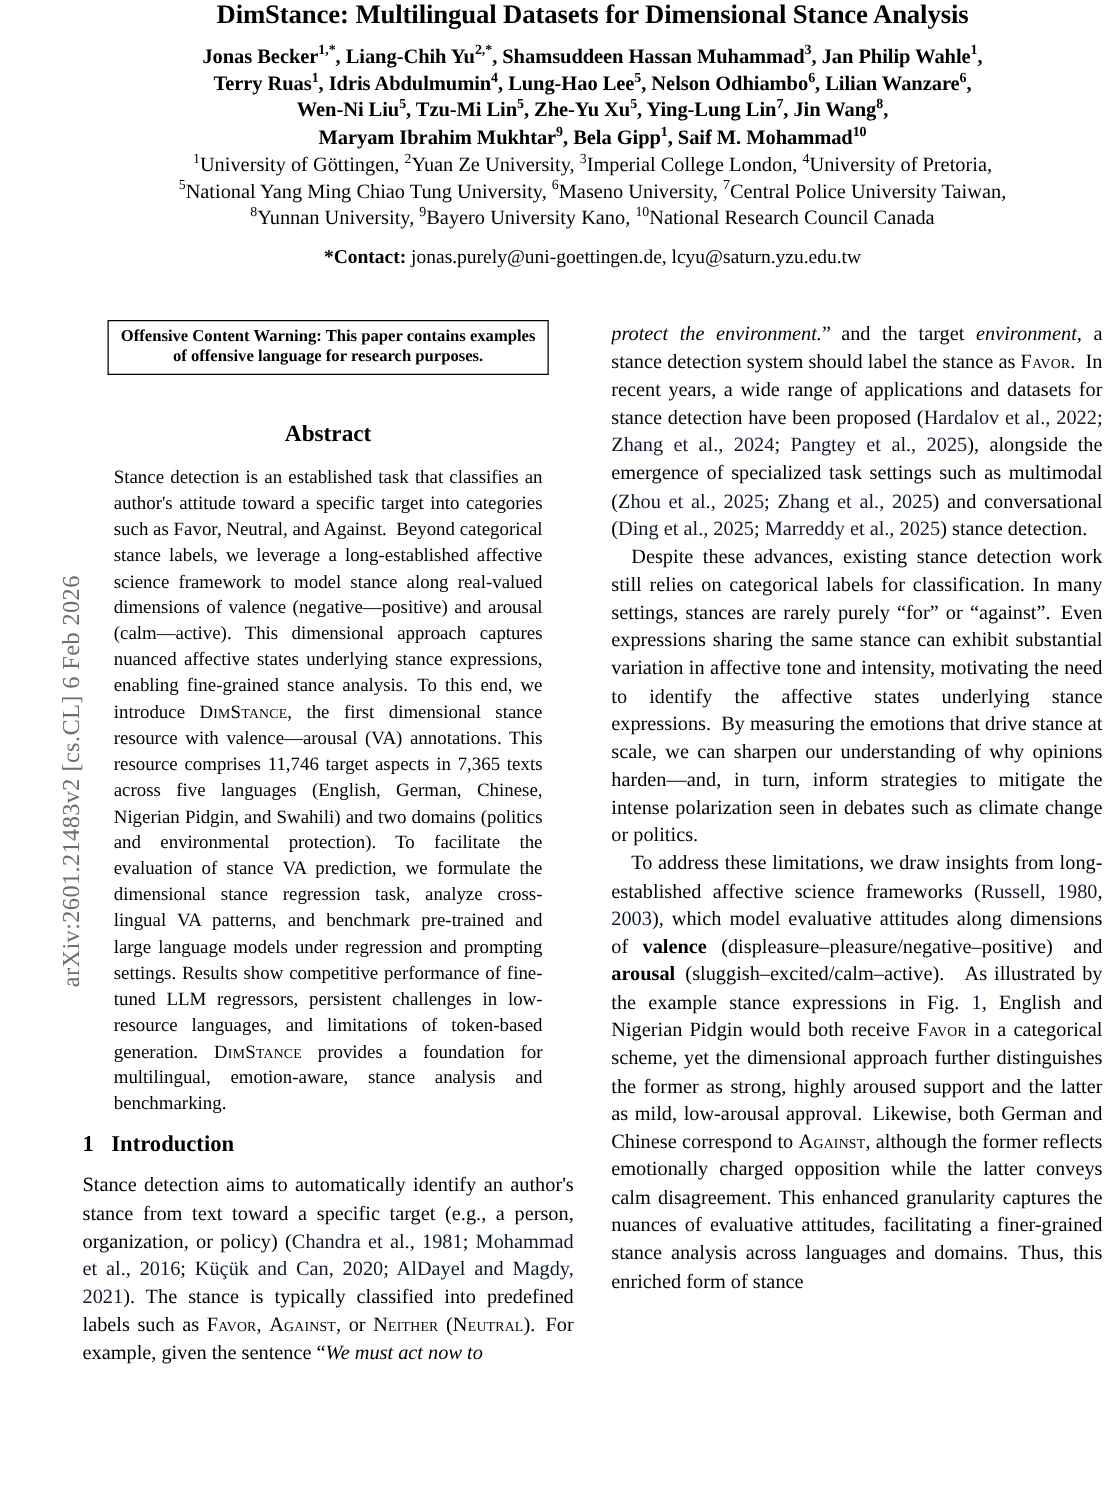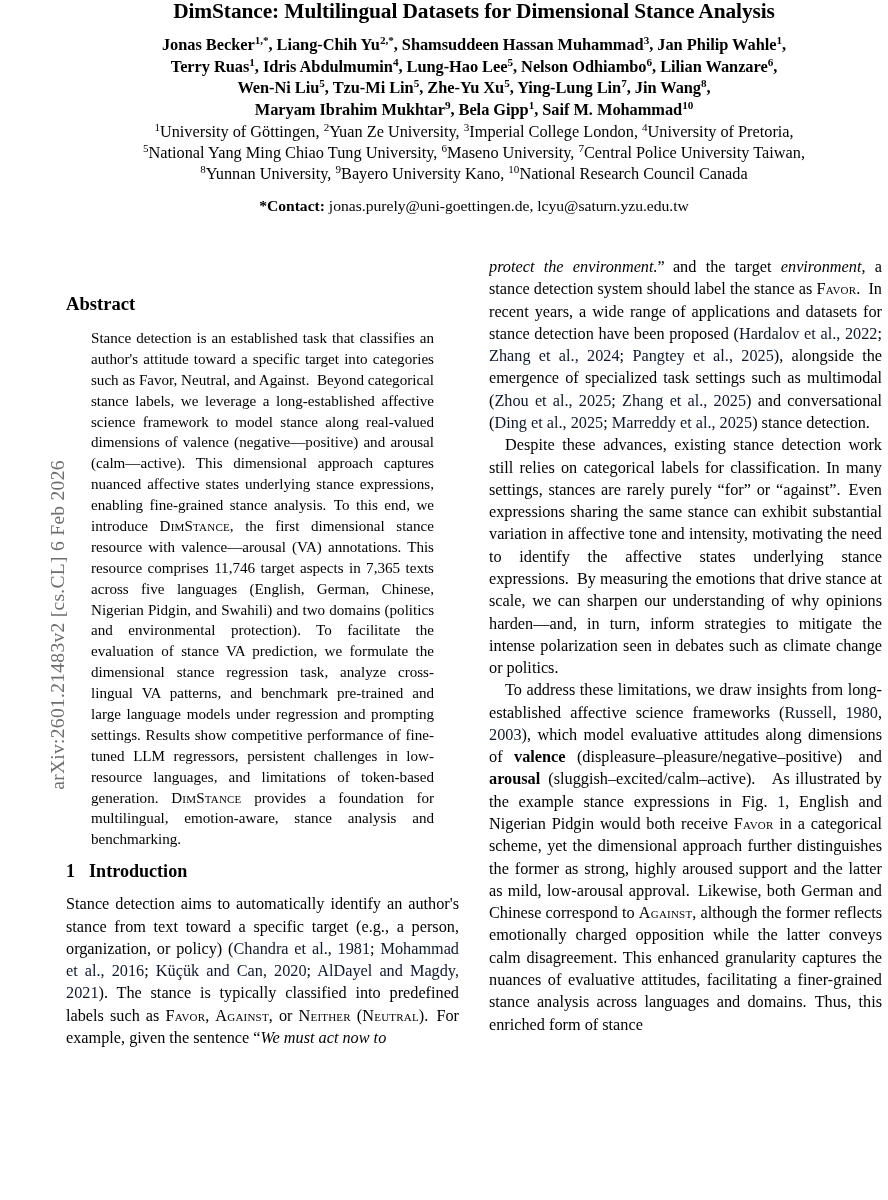--- a/index.html
+++ b/index.html
@@ -98,20 +98,21 @@
     border: 1.2px solid #000;
     padding: 4px 6px 5px 6px;
     text-align: center;
     font-weight: bold;
     font-size: 13.3px;
     line-height: 1.24;
     margin: 0 20px 0 20px;
   }
 
   #abstract-head {
+    text-align: center;
     font-weight: bold;
     font-size: 18.6px;
     margin-top: 37px;
     margin-bottom: 13px;
   }
 
   #abstract-body {
     margin: 0 25px 0 25px;
     font-size: 15.1px;
     line-height: 1.385;
@@ -173,20 +174,23 @@
 
   <div id="contact">
     <span class="lbl">*Contact:</span>
     <span>jonas.purely@uni-goettingen.de, lcyu@saturn.yzu.edu.tw</span>
   </div>
 
   <div id="cols">
 
     <div class="col col-left">
 
+      <div id="warning-box">
+        <span>Offensive Content Warning: This paper contains examples of offensive language for research purposes.</span>
+      </div>
 
       <div id="abstract-head">Abstract</div>
 
       <div id="abstract-body">Stance detection is an established task that classifies an author's attitude toward a specific target into categories such as Favor, Neutral, and Against. Beyond categorical stance labels, we leverage a long-established affective science framework to model stance along real-valued dimensions of valence (negative—positive) and arousal (calm—active). This dimensional approach captures nuanced affective states underlying stance expressions, enabling fine-grained stance analysis. To this end, we introduce <span class="sc">DimStance</span>, the first dimensional stance resource with valence—arousal (VA) annotations. This resource comprises 11,746 target aspects in 7,365 texts across five languages (English, German, Chinese, Nigerian Pidgin, and Swahili) and two domains (politics and environmental protection). To facilitate the evaluation of stance VA prediction, we formulate the dimensional stance regression task, analyze cross-lingual VA patterns, and benchmark pre-trained and large language models under regression and prompting settings. Results show competitive performance of fine-tuned LLM regressors, persistent challenges in low-resource languages, and limitations of token-based generation. <span class="sc">DimStance</span> provides a foundation for multilingual, emotion-aware, stance analysis and benchmarking.</div>
 
       <div id="intro-head"><span class="num">1</span><span>Introduction</span></div>
 
       <p class="bodytext">Stance detection aims to automatically identify an author's stance from text toward a specific target (e.g., a person, organization, or policy) (<span class="cite">Chandra et al., 1981</span>; <span class="cite">Mohammad et al., 2016</span>; <span class="cite">Küçük and Can, 2020</span>; <span class="cite">AlDayel and Magdy, 2021</span>). The stance is typically classified into predefined labels such as <span class="sc">Favor</span>, <span class="sc">Against</span>, or <span class="sc">Neither</span> (<span class="sc">Neutral</span>). For example, given the sentence “<span class="it">We must act now to</span></p>
 
     </div>

